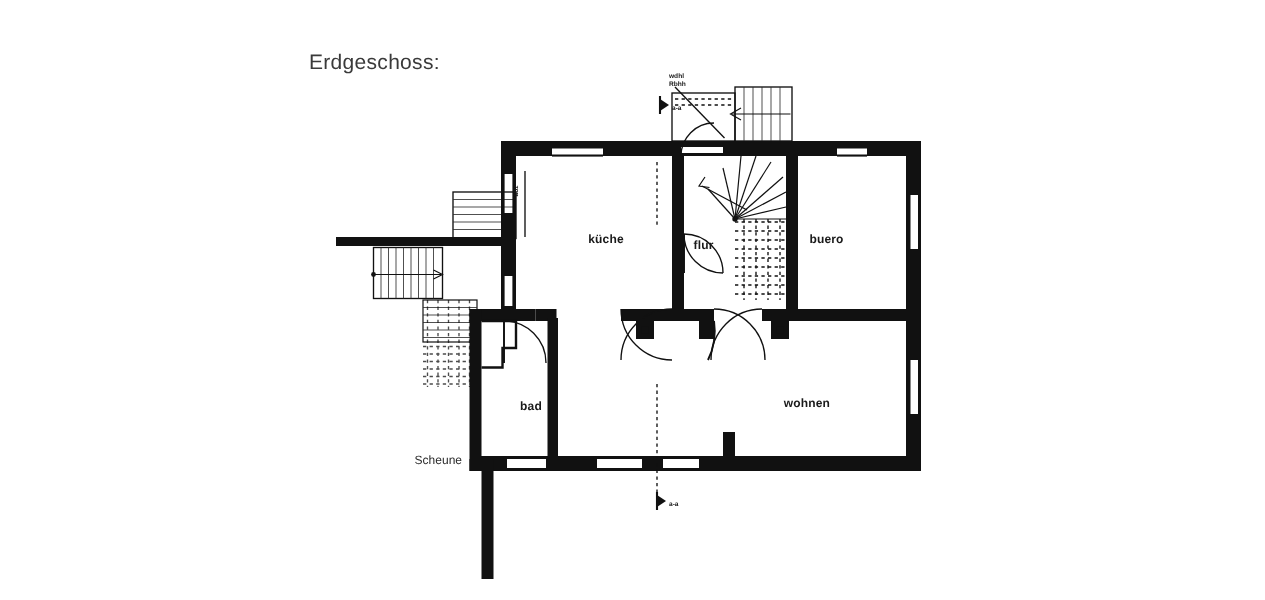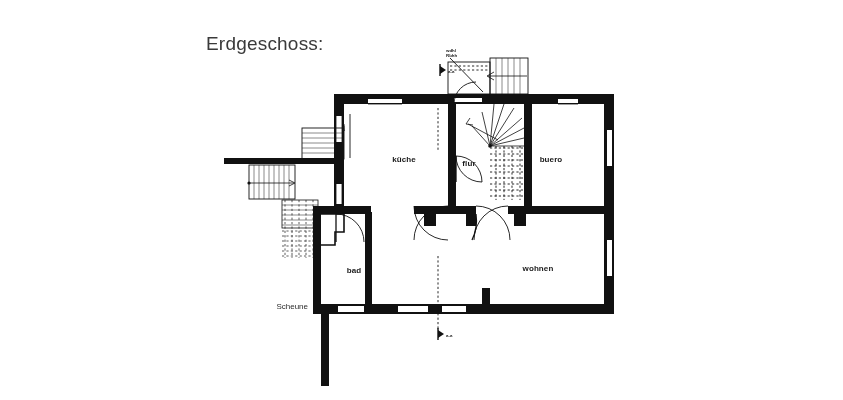--- a/index.html
+++ b/index.html
@@ -12,21 +12,21 @@
     height: 400px;
     position: relative;
     overflow: hidden;
     font-family: "Liberation Sans", sans-serif;
     color: #1a1a1a;
   }
   #plan-title {
     position: absolute;
     left: 206px;
     top: 33px;
-    font-size: 19px;
+    font-size: 14px;
     color: #3a3a3a;
     letter-spacing: 0.2px;
     white-space: nowrap;
   }
   #floorplan-canvas {
     position: absolute;
     left: 0;
     top: 0;
     width: 843px;
     height: 400px;

